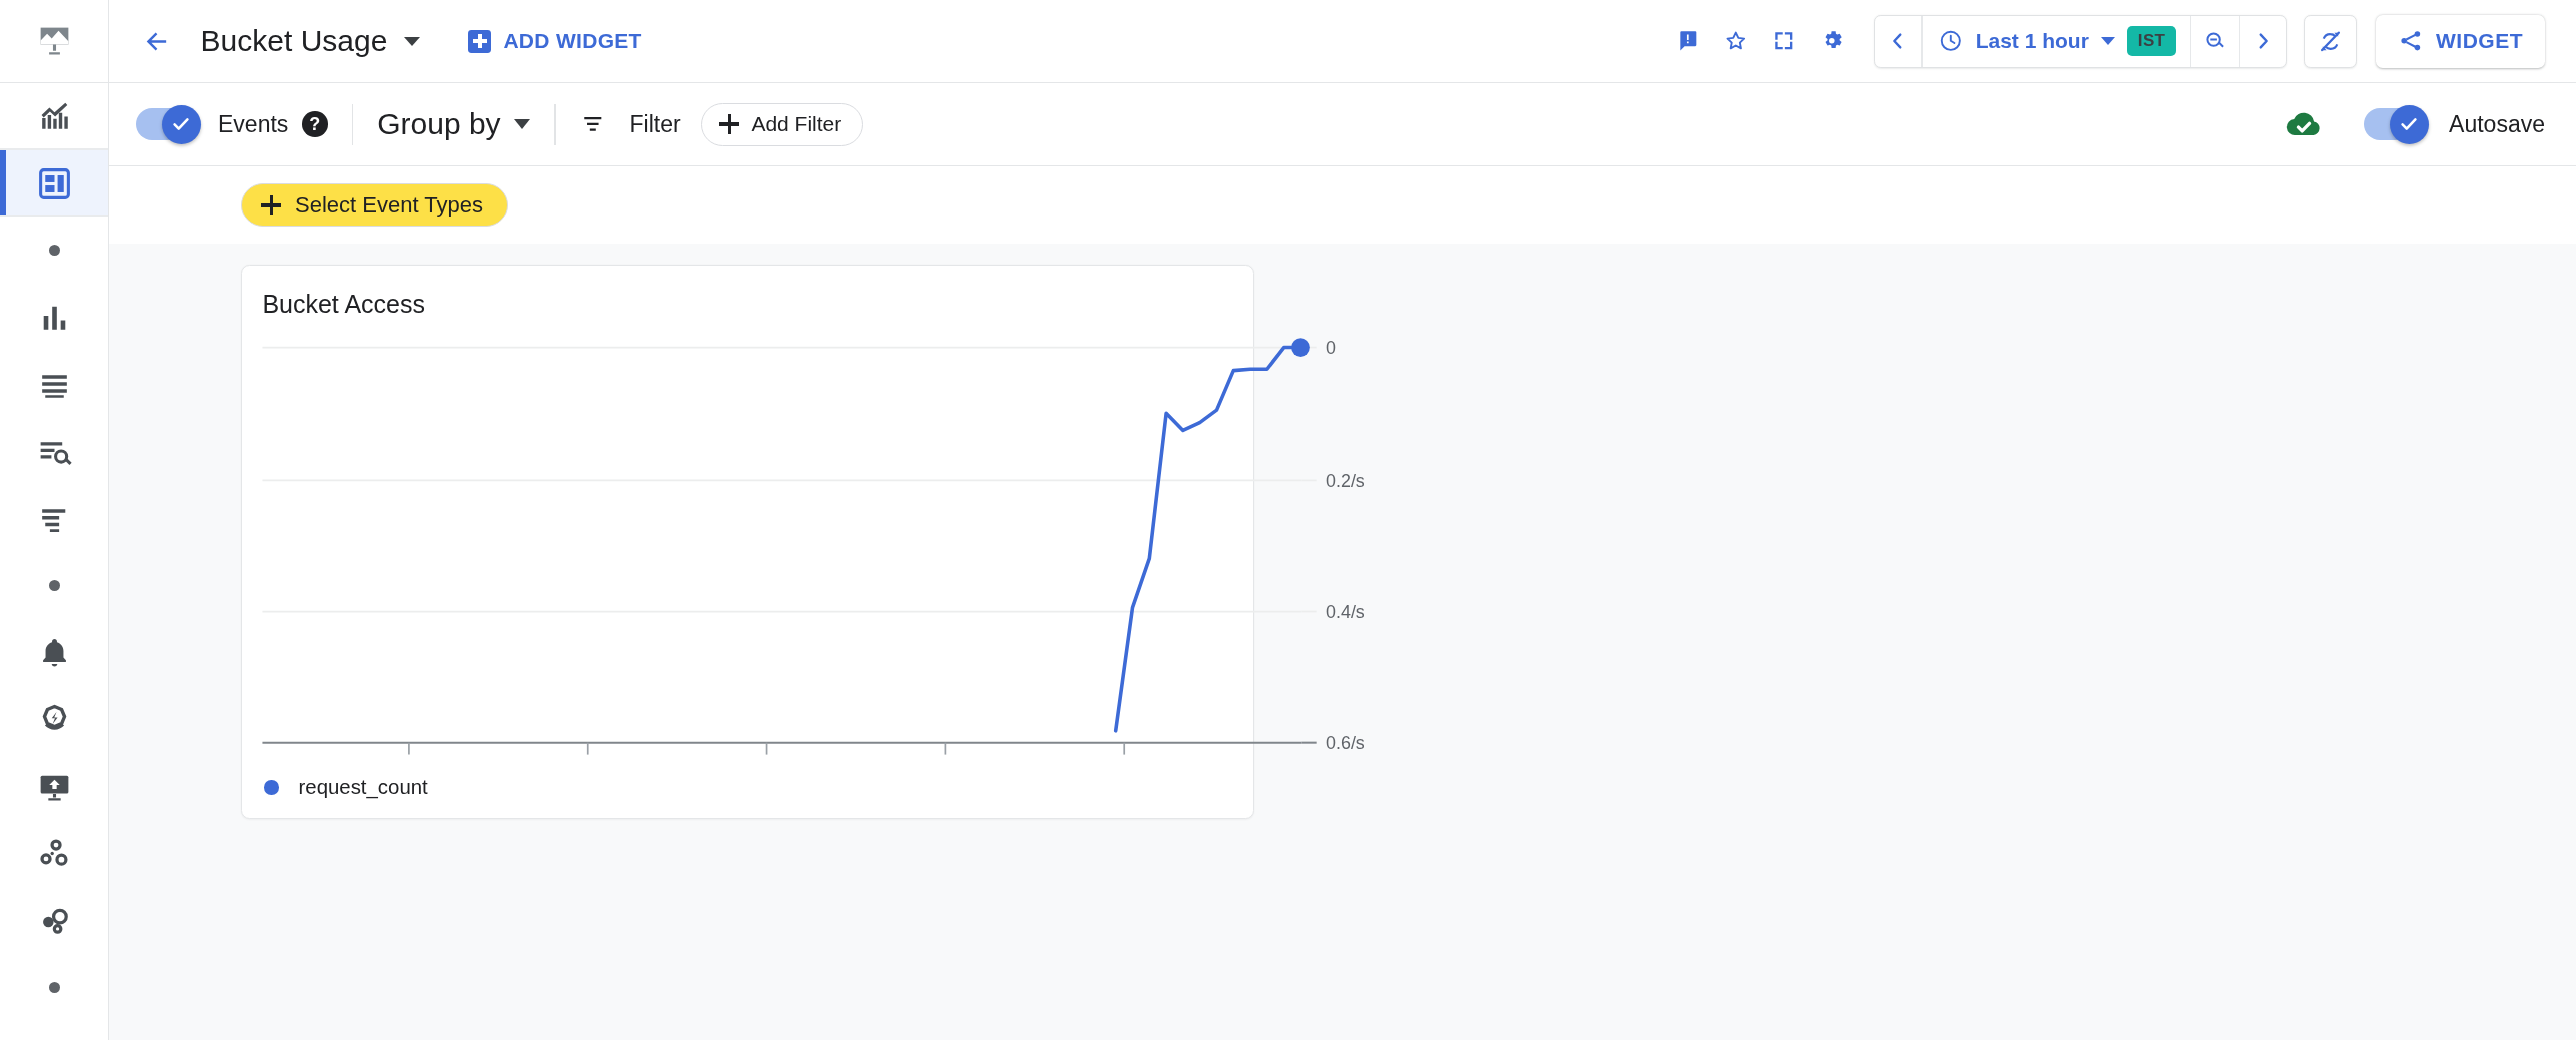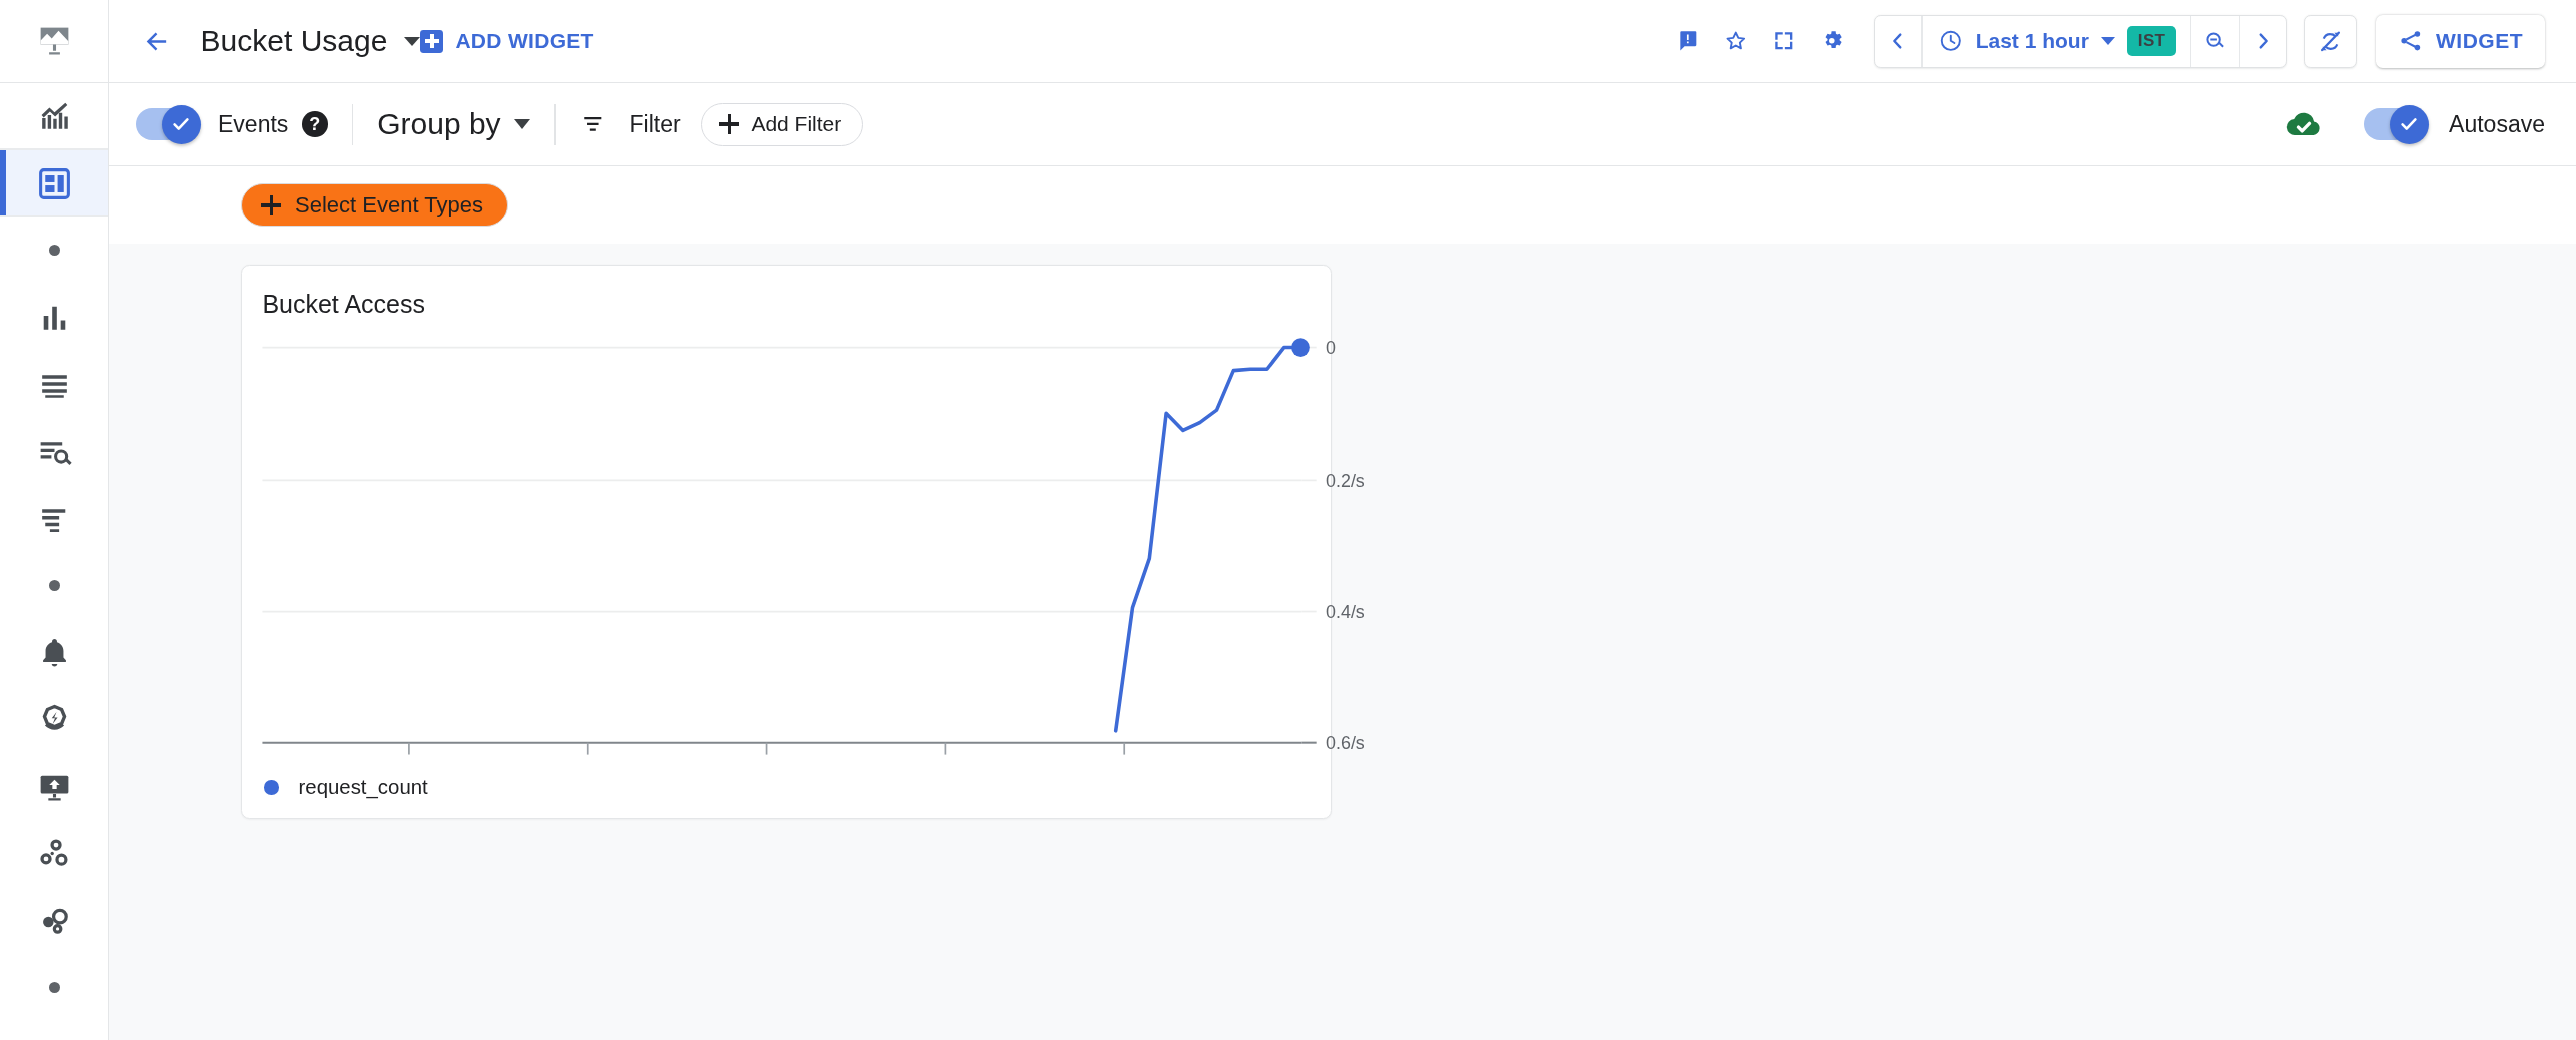--- a/index.html
+++ b/index.html
@@ -55,21 +55,21 @@
   .page-title {
     font-size: 30px; color: #202124; margin-left: 22px; white-space: nowrap;
     font-weight: 400;
   }
   .title-caret {
     margin-left: 17px; width: 0; height: 0;
     border-left: 8.5px solid transparent; border-right: 8.5px solid transparent;
     border-top: 9.4px solid #3c4043; cursor: pointer;
   }
   .add-widget {
-    display: flex; align-items: center; gap: 12px; cursor: pointer;
+    display: flex; align-items: center; gap: 12px; margin-left: 48px; cursor: pointer;
   }
   .add-widget .label {
     color: #3d6ad6; font-size: 21px; font-weight: 600; letter-spacing: 0.3px;
     white-space: nowrap;
   }
   .aw-square {
     width: 23px; height: 23px; background: #3d6ad6; border-radius: 3.4px;
     position: relative;
   }
   .aw-square::before, .aw-square::after {
@@ -173,30 +173,30 @@
   .autosave-label { font-size: 23px; color: #202124; margin-left: 22px; }
 
   
   .eventsbar {
     height: 78px; display: flex; align-items: center; padding: 0 0 0 132px;
     background: #fff;
   }
   .sel-event {
     display: flex; align-items: center; gap: 13.6px;
     border: 1.3px solid #dadce0; border-radius: 25.6px;
-    height: 44px; padding: 0 24px 0 19px; cursor: pointer; background: #f97316;
+    height: 44px; padding: 0 24px 0 19px; cursor: pointer; background: #fde047;
   }
   .sel-event .txt { font-size: 22px; color: #202124; white-space: nowrap; }
 
   
   .content {
     flex: 1; background: #f8f9fa; padding: 21px 0 0 132px; overflow: hidden;
   }
   .card {
-    width: 1091px; height: 554px; background: #fff;
+    width: 1013px; height: 554px; background: #fff;
     border: 1.3px solid #e4e6e8; border-radius: 8.5px;
     box-shadow: 0 0.9px 1.7px rgba(60,64,67,.06);
     padding: 24px 0 0 0; position: relative;
   }
   .card-title {
     font-size: 25px; color: #202124; padding-left: 20.4px; font-weight: 400;
   }
   .chart-holder { position: absolute; left: 0; top: 56px; width: 1199px; height: 436px; }
   .chart-holder svg { display: block; }
   .legend {

